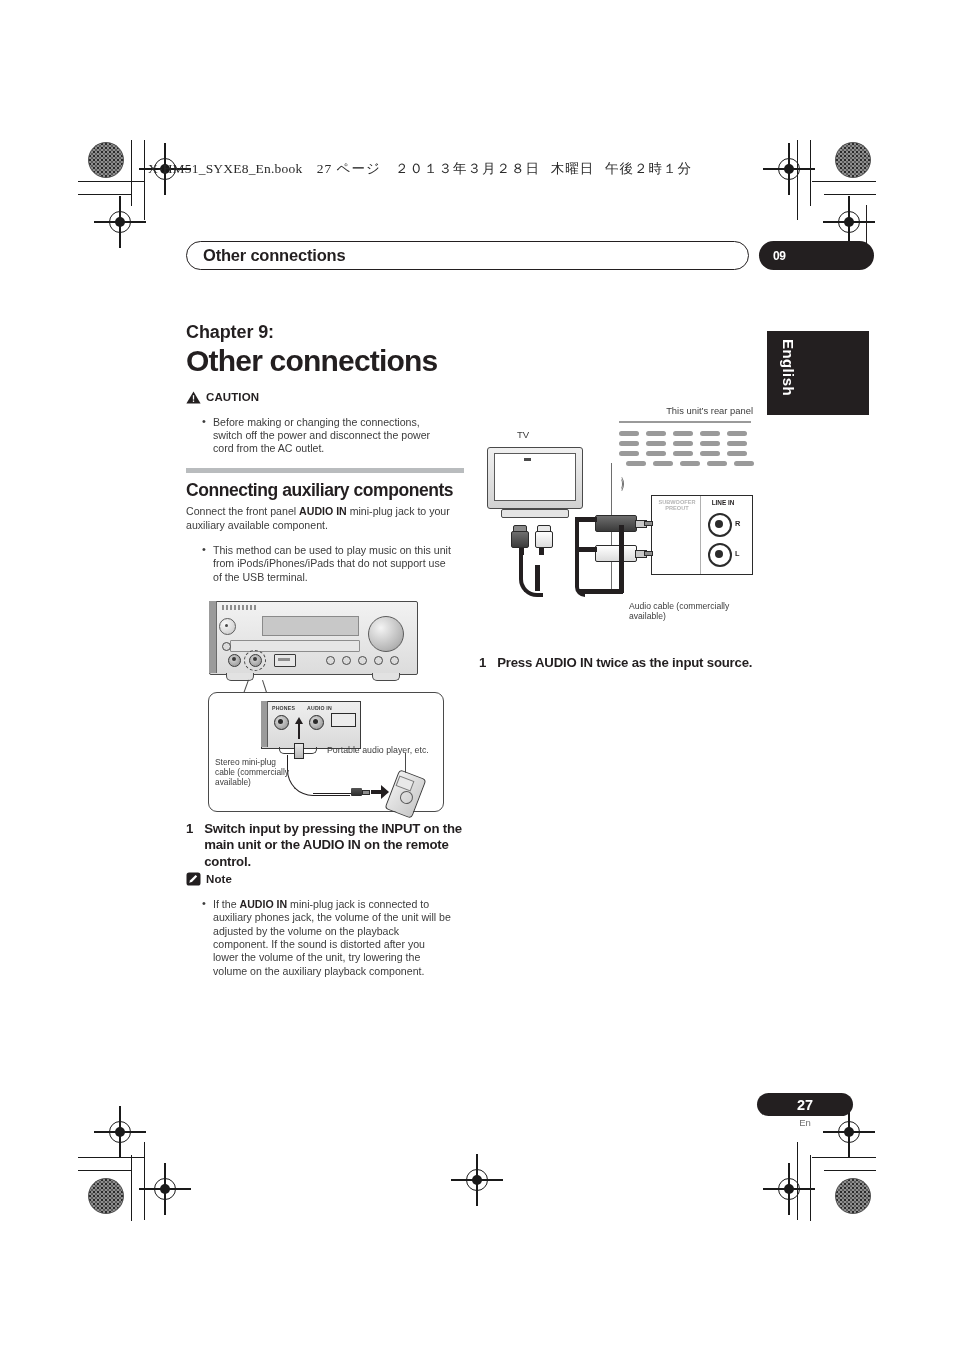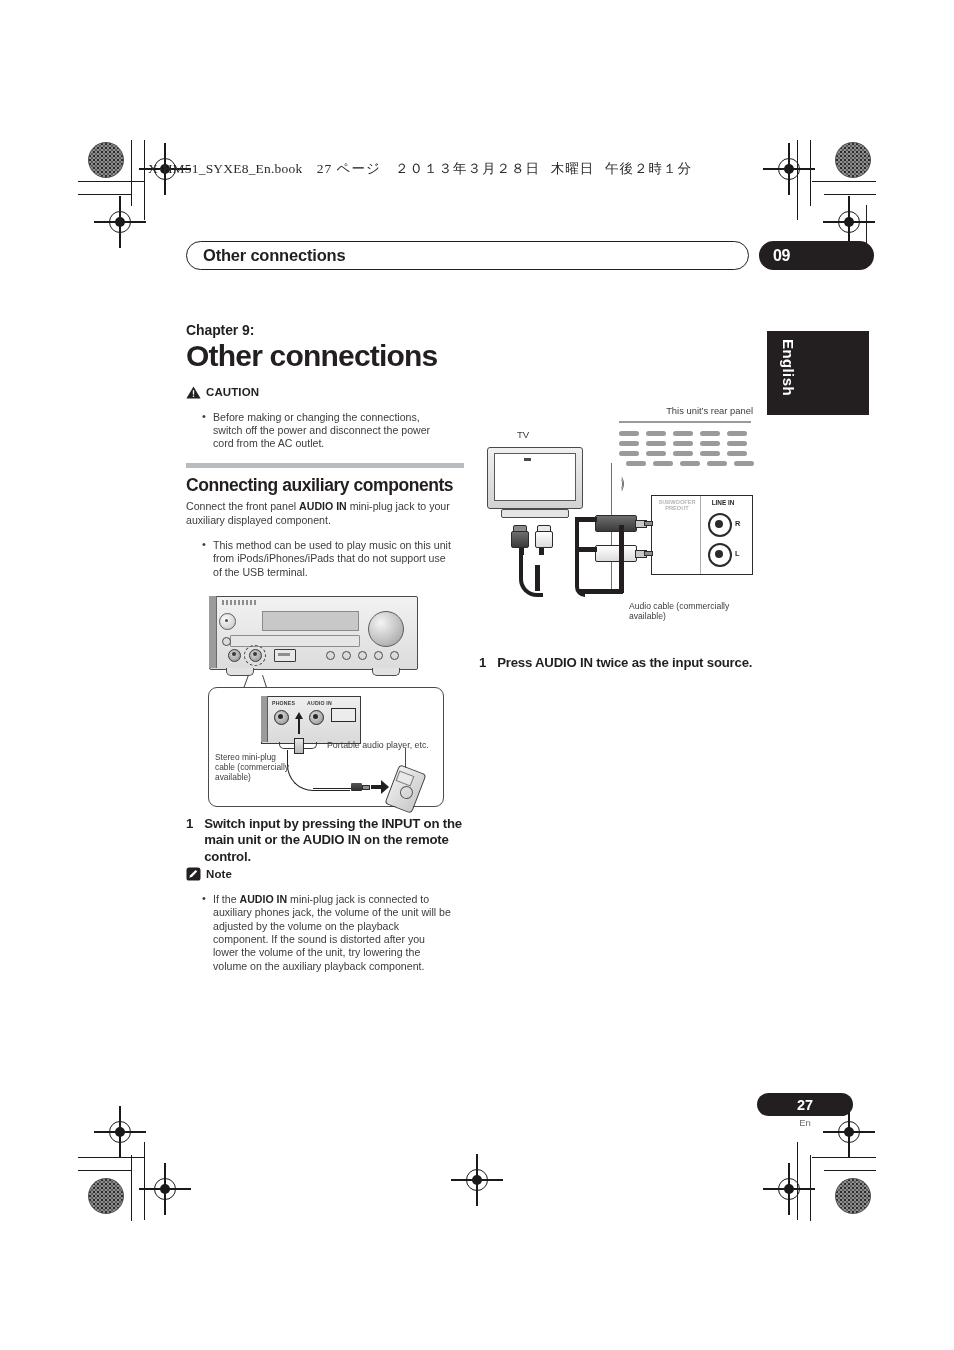--- a/index.html
+++ b/index.html
@@ -78,21 +78,21 @@
   }
   .chapbadge {
     position: absolute;
     left: 759px; top: 241px;
     width: 115px; height: 29px;
     background: #231f20;
     border-radius: 15px;
     display: flex; align-items: center;
   }
   .chapbadge span {
-    color: #fff; font-weight: bold; font-size: 16px;
+    color: #fff; font-weight: bold; font-size: 12px;
     padding-left: 14px; letter-spacing: -.3px;
   }
   .badge-stem {
     position: absolute; left: 866px; top: 205px;
     width: 1.3px; height: 40px; background: #231f20;
   }
 
   
   .lang-tab {
     position: absolute;
@@ -108,21 +108,21 @@
     font-weight: bold;
     writing-mode: vertical-rl;
     letter-spacing: .4px;
   }
 
   
   .col-left { position: absolute; left: 186px; top: 322px; width: 278px; }
   .col-right { position: absolute; left: 479px; top: 390px; width: 278px; }
 
   .chapter-kicker {
-    font-size: 14px; font-weight: bold; letter-spacing: -.1px;
+    font-size: 18px; font-weight: bold; letter-spacing: -.1px;
     margin: 0 0 2px 0;
   }
   .chapter-title {
     font-size: 30px; font-weight: bold; letter-spacing: -.8px;
     margin: 0 0 14px 0; line-height: 1.05;
   }
 
   .admon-head {
     display: flex; align-items: center; gap: 5px;
     margin: 0 0 4px 0;
@@ -615,21 +615,21 @@
     <span class="lbl">CAUTION</span>
   </div>
   <ul class="bullets">
     <li>Before making or changing the connections, switch off the power and disconnect the power cord from the AC outlet.</li>
   </ul>
 
   <div class="rule-grey"></div>
 
   <h2 class="sec-head">Connecting auxiliary components</h2>
 
-  <p class="body"><span>Connect the front panel </span><b>AUDIO IN</b><span> mini-plug jack to your auxiliary displayed component.</span></p>
+  <p class="body"><span>Connect the front panel </span><b>AUDIO IN</b><span> mini-plug jack to your auxiliary available component.</span></p>
 
   <ul class="bullets">
     <li>This method can be used to play music on this unit from iPods/iPhones/iPads that do not support use of the USB terminal.</li>
   </ul>
 
   <div class="fig-front">
     <div class="unit-body"></div>
     <div class="unit-side"></div>
     <div class="brandmark"></div>
     <div class="disp-window"></div>

